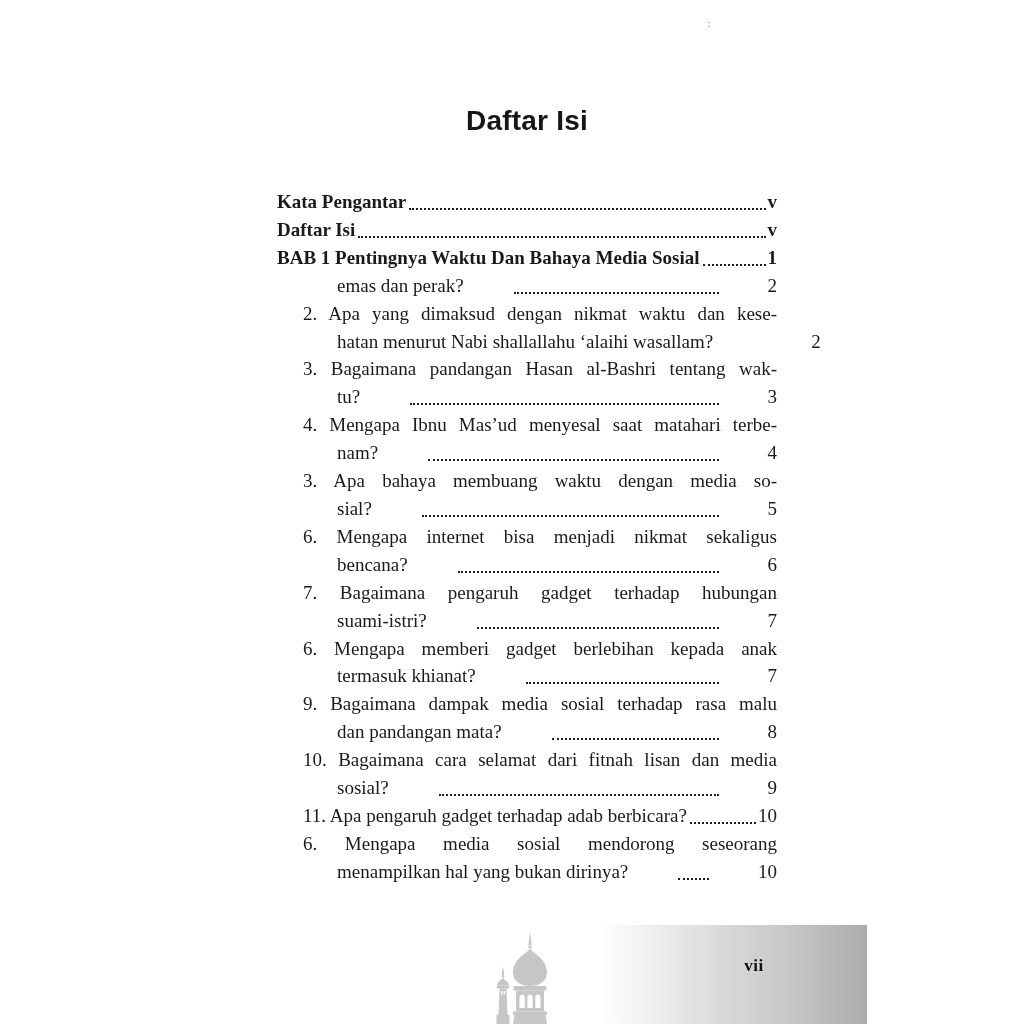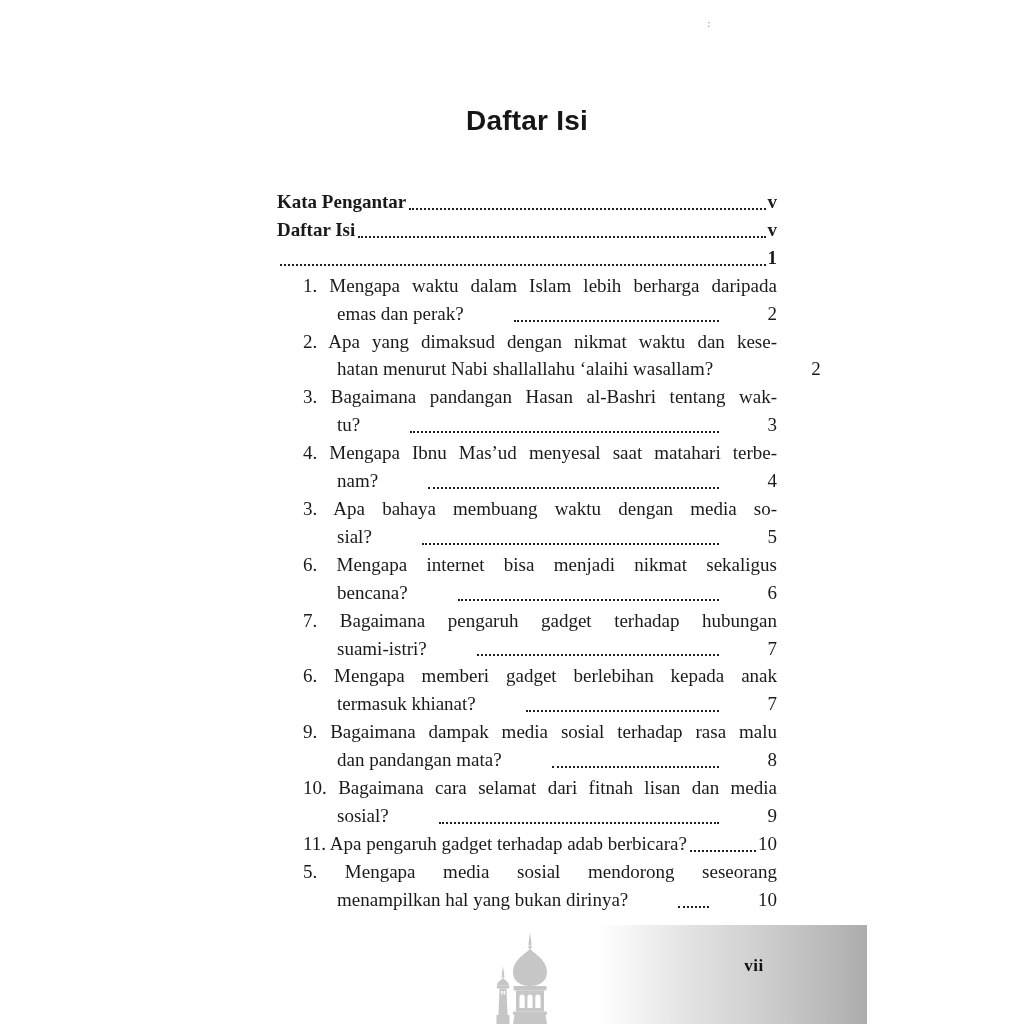--- a/index.html
+++ b/index.html
@@ -79,26 +79,26 @@
       </div>
       <div class="entry bold">
         <div class="line last">
           <span class="txt">Daftar Isi</span>
           <span class="dots"></span>
           <span class="pg">v</span>
         </div>
       </div>
       <div class="entry bold">
         <div class="line last">
+          <span class="txt">BAB 1 Pentingnya Waktu Dan Bahaya Media Sosial</span>
           <span class="dots"></span>
           <span class="pg">1</span>
         </div>
       </div>
       <div class="entry item">
-        <div class="line full fl">1. Mengapa waktu dalam Islam lebih berharga daripada</div>
         <div class="line last cl">
           <span class="txt">emas dan perak?</span>
           <span class="dots"></span>
           <span class="pg">2</span>
         </div>
       </div>
       <div class="entry item">
         <div class="line full fl">2. Apa yang dimaksud dengan nikmat waktu dan kese-</div>
         <div class="line last cl">
           <span class="txt">hatan menurut Nabi shallallahu ‘alaihi wasallam?</span>
@@ -171,21 +171,21 @@
         </div>
       </div>
       <div class="entry item">
         <div class="line last fl">
           <span class="txt">11. Apa pengaruh gadget terhadap adab berbicara?</span>
           <span class="dots"></span>
           <span class="pg">10</span>
         </div>
       </div>
       <div class="entry item">
-        <div class="line full fl">5. Mengapa media sosial mendorong seseorang</div>
+        <div class="line full fl">6. Mengapa media sosial mendorong seseorang</div>
         <div class="line last cl">
           <span class="txt">menampilkan hal yang bukan dirinya?</span>
           <span class="dots"></span>
           <span class="pg">10</span>
         </div>
       </div>
     </div>
 
   <div class="footer-bar"></div>
 

